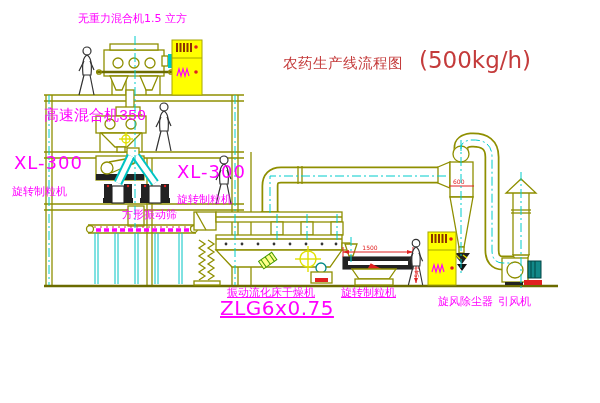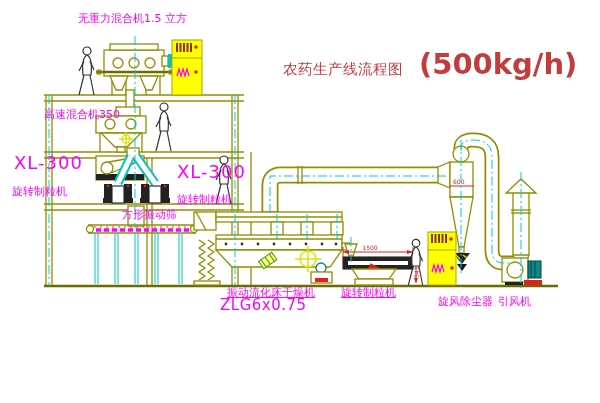--- a/index.html
+++ b/index.html
@@ -18,27 +18,27 @@
   .rd{stroke:#e02020;fill:none;stroke-width:1;}
   .rdf{fill:#e02020;stroke:none;}
   .ylw{fill:#ffff00;stroke:#a8a800;stroke-width:1;}
   .yl{stroke:#e0e000;fill:none;stroke-width:1.4;}
   .grn{stroke:#449900;fill:#ffff88;stroke-width:1;}
   .pan{stroke:#8f8f00;fill:none;}
   .paw{stroke:#ffffff;fill:none;}
   text.dim{fill:#e02020;font-size:6px;font-family:"DejaVu Sans",sans-serif;}
   
   .lbl{position:absolute;color:#ff00ff;line-height:1;white-space:nowrap;}
-  .s9{font-size:11px;text-decoration:underline;}  .s10{font-size:11px;} .s11{font-size:11px;}
+  .s9{font-size:11px;text-decoration:underline;}  .s10{font-size:11px;} .s11{font-size:15px;font-family:Liberation Mono, monospace;}
   .model{font-size:18px;letter-spacing:1px;}
-  .model2{font-size:15px;letter-spacing:0.5px;}
+  .model2{font-size:20px;letter-spacing:0.5px;text-decoration:underline;}
   .title{position:absolute;left:283px;top:47px;color:#c43b3b;white-space:nowrap;
          display:flex;align-items:baseline;gap:16px;}
   .title-cn{font-size:14.5px;letter-spacing:0.5px;}
-  .title-cap{font-size:29px;font-weight:bold;}
+  .title-cap{font-size:23px;}
 </style>
 </head>
 <body>
 
 <div class="canvas">
 
 <svg width="600" height="403" viewBox="0 0 600 403">
 
   <g>
     <line class="ol" x1="46" y1="95" x2="46" y2="286"></line>

